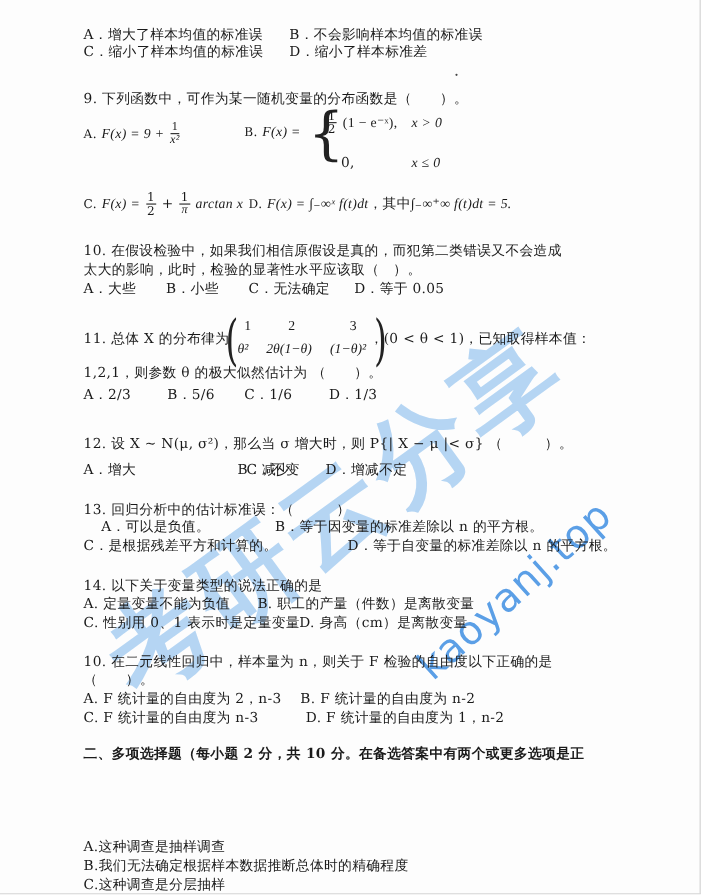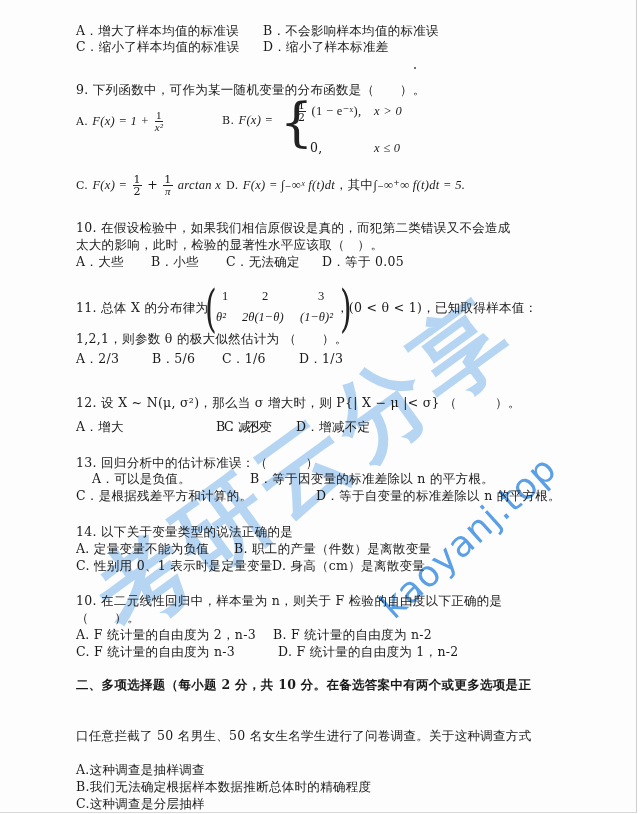--- a/index.html
+++ b/index.html
@@ -39,21 +39,21 @@
   <div class="line" style="top:39px;">
     <span class="opt" style="left:0;">C．缩小了样本均值的标准误</span>
     <span class="opt" style="left:187px;">D．缩小了样本标准差</span>
   </div>
   <div class="dot" style="left:414px; top:67px;"></div>
 
   <div class="line" style="top:82px;">9. 下列函数中，可作为某一随机变量的分布函数是（　　）。</div>
 
   <div class="line" style="top:104px; height:34px; line-height:34px;">
     <span style="font-size:11px;">A.</span>
-    <span class="math">F(x) = 1 +</span>
+    <span class="math">F(x) = 9 +</span>
     <span class="frac math">
       <span class="num up">1</span>
       <span>x²</span>
     </span>
   </div>
 
   <div class="line" style="left:222px; top:112px;">
     <span style="font-size:11px;">B.</span>
     <span class="math">F(x) =</span>
   </div>
@@ -149,18 +149,17 @@
     <span class="opt" style="left:0;">A. F 统计量的自由度为 2，n-3</span>
     <span class="opt" style="left:197px;">B. F 统计量的自由度为 n-2</span>
   </div>
   <div class="line" style="top:644px;">
     <span class="opt" style="left:0;">C. F 统计量的自由度为 n-3</span>
     <span class="opt" style="left:202px;">D. F 统计量的自由度为 1，n-2</span>
   </div>
 
   <div class="line bold" style="top:677px;">二、多项选择题（每小题 2 分，共 10 分。在备选答案中有两个或更多选项是正</div>
 
-  <div class="line" style="top:728px;">口任意拦截了 50 名男生、50 名女生名学生进行了问卷调查。关于这种调查方式</div>
   <div class="line" style="top:762px;">A.这种调查是抽样调查</div>
   <div class="line" style="top:779px;">B.我们无法确定根据样本数据推断总体时的精确程度</div>
   <div class="line" style="top:796px;">C.这种调查是分层抽样</div>
 
 </div>
 
 </body></html>

